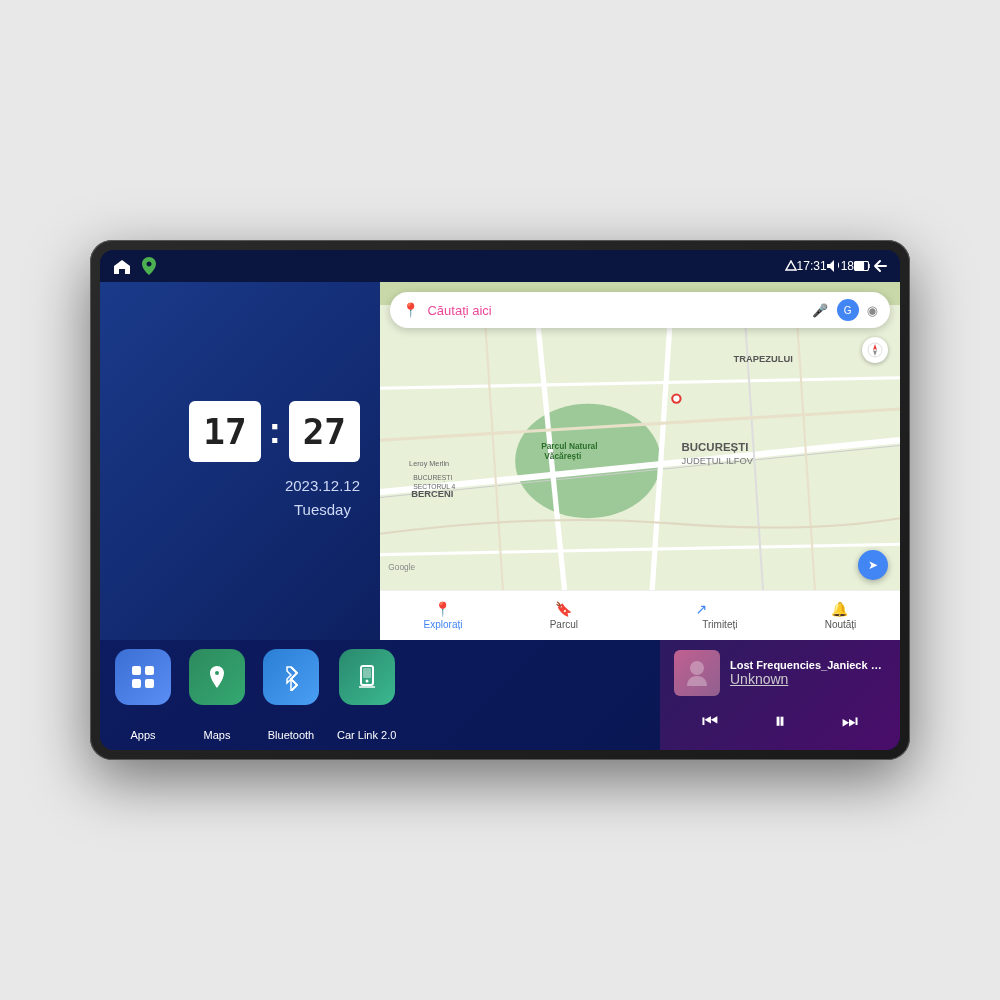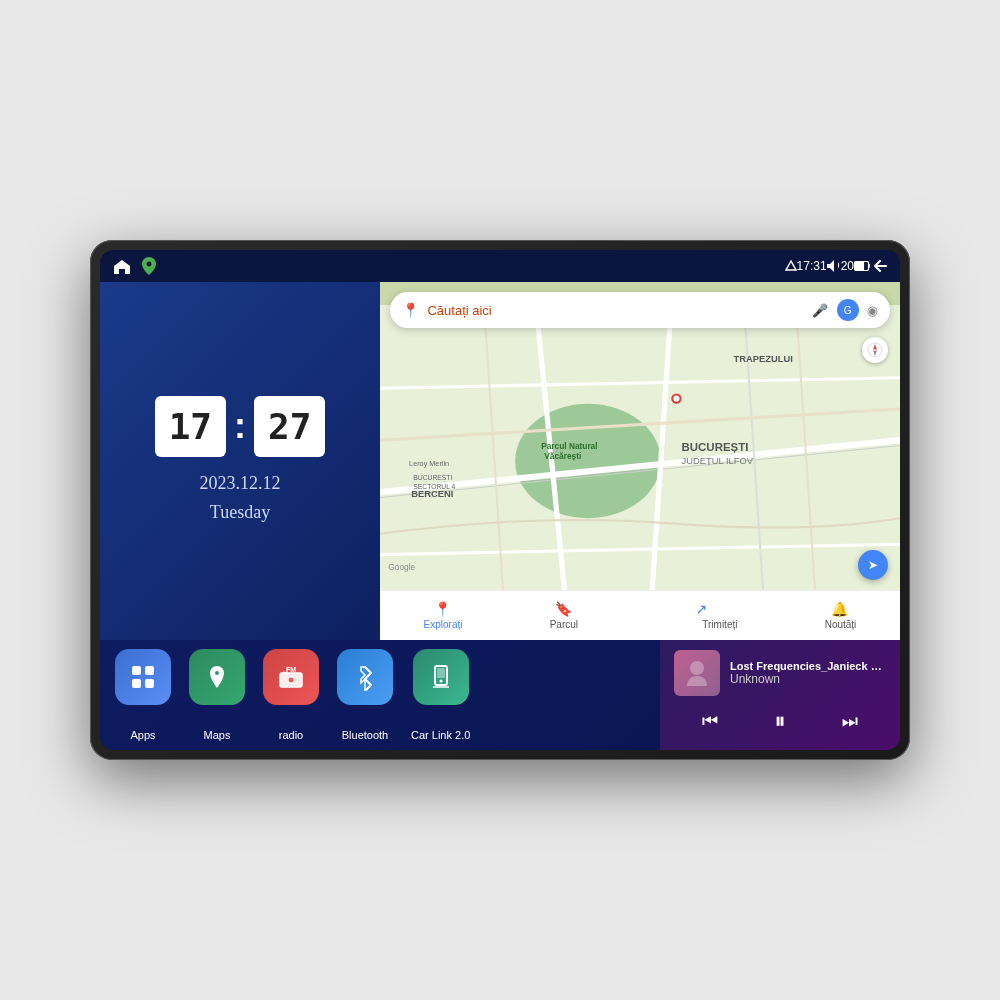--- a/index.html
+++ b/index.html
@@ -74,21 +74,21 @@
       overflow: hidden;
     }
 
     
     .clock-widget {
       width: 280px;
       flex-shrink: 0;
       background: linear-gradient(135deg, #1a3a8a, #0d2060);
       display: flex;
       flex-direction: column;
-      align-items: center;
+      align-items: flex-end;
       justify-content: center;
       padding: 20px;
       gap: 12px;
     }
 
     .clock-display {
       display: flex;
       align-items: center;
       gap: 8px;
     }
@@ -106,24 +106,23 @@
     }
 
     .clock-colon {
       color: white;
       font-size: 36px;
       font-weight: bold;
     }
 
     .clock-date {
       color: #cdd8f5;
-      font-size: 18px;
+      font-size: 15px;
       text-align: center;
       line-height: 1.6;
-      font-family: Liberation Serif, serif;
     }
 
     
     .map-area {
       flex: 1;
       position: relative;
       background: #c8d8a8;
       overflow: hidden;
     }
 
@@ -148,21 +147,21 @@
       align-items: center;
       padding: 0 12px;
       gap: 8px;
       box-shadow: 0 2px 8px rgba(0,0,0,0.2);
       z-index: 10;
     }
 
     .map-search-text {
       flex: 1;
       font-size: 13px;
-      color: #c2410c;
+      color: #ec4899;
     }
 
     .map-avatar {
       width: 22px;
       height: 22px;
       border-radius: 50%;
       background: #4285F4;
       display: flex;
       align-items: center;
       justify-content: center;
@@ -289,21 +288,22 @@
       color: white;
       font-size: 11px;
       font-weight: bold;
       white-space: nowrap;
       overflow: hidden;
       text-overflow: ellipsis;
     }
 
     .music-artist {
       color: #ccc;
-      font-size: 12px;
+      font-size: 14px;
+      text-decoration: underline;
     }
 
     .music-controls {
       display: flex;
       align-items: center;
       justify-content: space-around;
     }
 
     .ctrl-btn {
       color: white;
@@ -367,21 +367,21 @@
       <div class="status-right">
 
         <svg width="12" height="12" viewBox="0 0 12 12" fill="none" stroke="white" stroke-width="1.5">
           <path d="M6 1L11 10H1z"></path>
         </svg>
         <span>17:31</span>
 
         <svg width="14" height="12" viewBox="0 0 14 12" fill="white">
           <path d="M0 4v4h3l4 4V0L3 4H0zm11-2c1.5 1.5 1.5 5 0 6.5"></path>
         </svg>
-        <span>20</span>
+        <span>18</span>
 
         <svg width="18" height="10" viewBox="0 0 18 10" fill="none" stroke="white" stroke-width="1.2">
           <rect x="0.5" y="0.5" width="14" height="9" rx="1.5"></rect>
           <rect x="1.5" y="1.5" width="8" height="7" fill="white"></rect>
           <path d="M15 3v4" stroke="white" stroke-width="1.5"></path>
         </svg>
 
         <svg width="16" height="14" viewBox="0 0 16 14" fill="white">
           <path d="M14 7H3m0 0l5-5M3 7l5 5" stroke="white" stroke-width="2" fill="none" stroke-linecap="round"></path>
         </svg>
@@ -501,32 +501,20 @@
 
           <div class="app-item">
             <div class="app-icon-wrapper icon-maps">
               <svg width="28" height="28" viewBox="0 0 28 28" fill="white">
                 <path d="M14 3C10 3 7 6 7 10c0 6 7 15 7 15s7-9 7-15c0-4-3-7-7-7zm0 9a2 2 0 110-4 2 2 0 010 4z"></path>
               </svg>
             </div>
             <span class="app-label">Maps</span>
           </div>
 
-          <div class="app-item">
-            <div class="app-icon-wrapper icon-radio">
-              <svg width="28" height="28" viewBox="0 0 28 28" fill="white">
-                <rect x="3" y="10" width="22" height="14" rx="2" fill="white" opacity="0.9"></rect>
-                <rect x="3" y="10" width="22" height="14" rx="2" fill="none" stroke="white" stroke-width="1.5"></rect>
-                <circle cx="14" cy="17" r="3" fill="#e55" stroke="white" stroke-width="1"></circle>
-                <text x="14" y="9" font-size="7" fill="white" text-anchor="middle" font-weight="bold">FM</text>
-                <line x1="6" y1="9" x2="12" y2="11" stroke="white" stroke-width="1.5"></line>
-              </svg>
-            </div>
-            <span class="app-label">radio</span>
-          </div>
 
           <div class="app-item">
             <div class="app-icon-wrapper icon-bluetooth">
               <svg width="28" height="28" viewBox="0 0 28 28" fill="white">
                 <path d="M14 4l6 6-6 6 6 6-6 6V16l-4 4v-4l4-4-4-4V4z" stroke="white" stroke-width="1.5" fill="none"></path>
                 <path d="M14 4l6 6-6 6 6 6-6 6" stroke="white" stroke-width="2" fill="none" stroke-linejoin="round"></path>
               </svg>
             </div>
             <span class="app-label">Bluetooth</span>
           </div>

